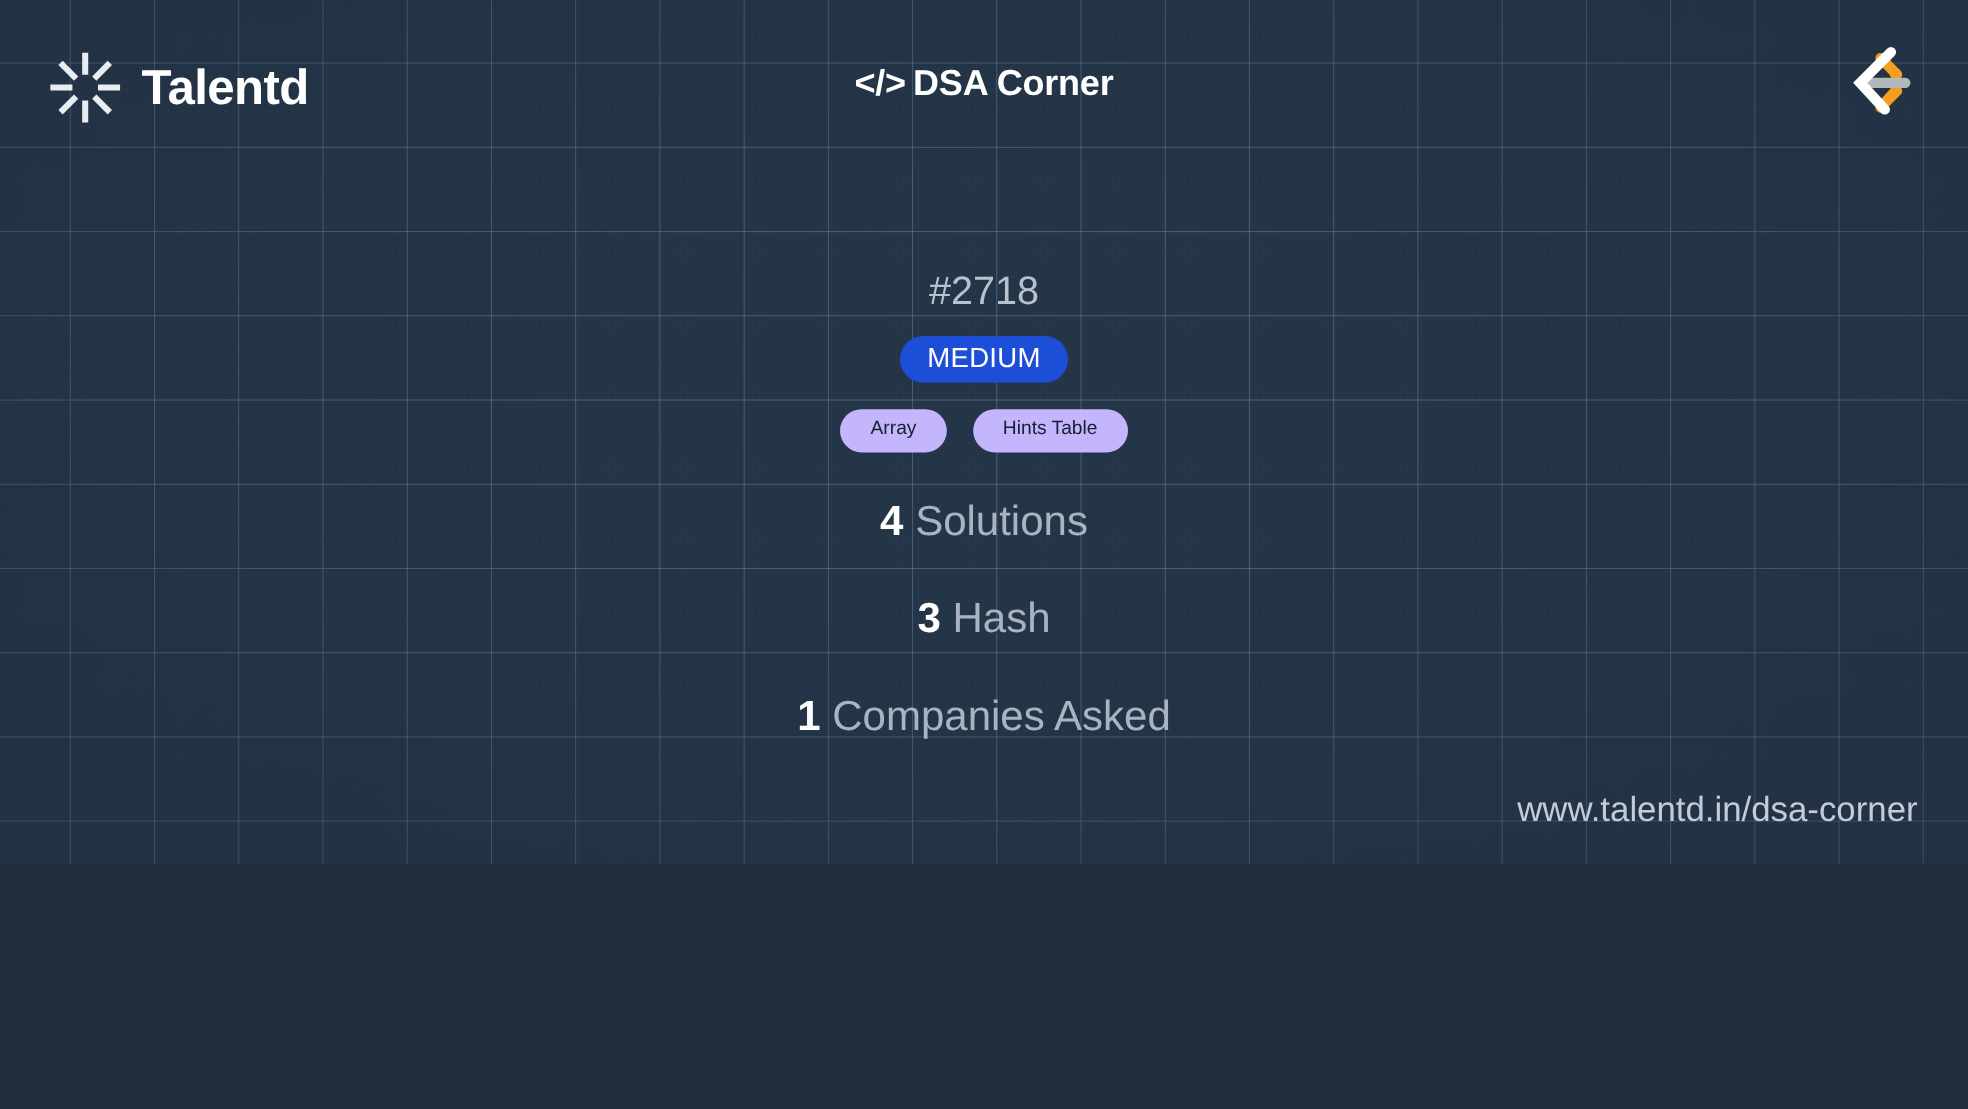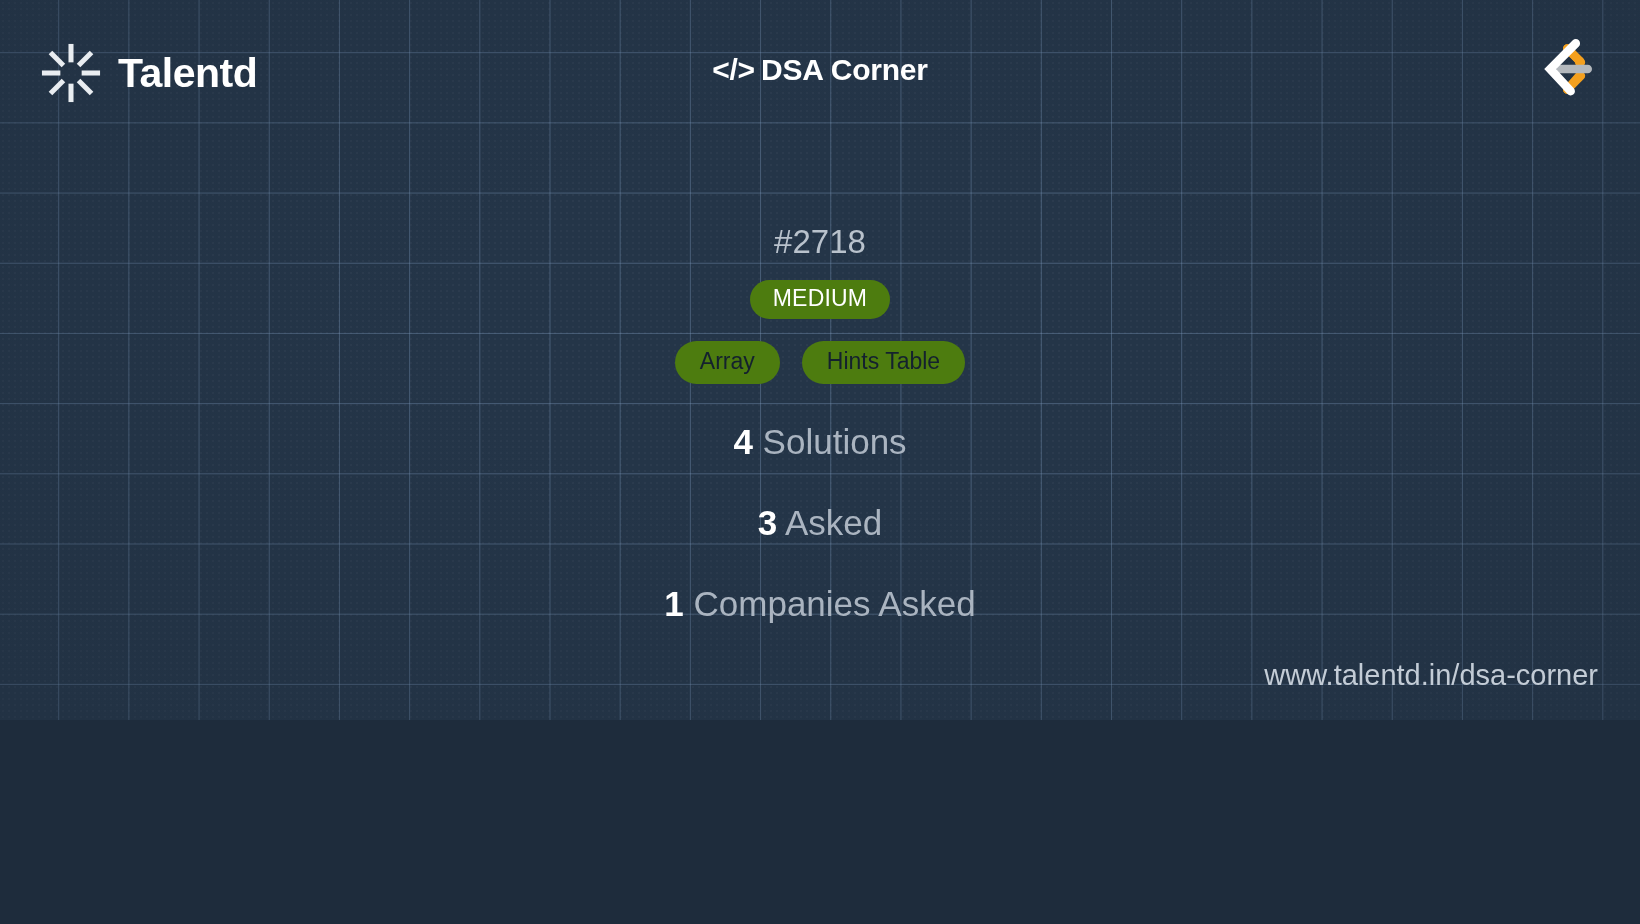--- a/index.html
+++ b/index.html
@@ -111,39 +111,39 @@
     font-size: 68px;
     font-weight: bold;
     line-height: 1.05;
     letter-spacing: -1.2px;
     margin: 0 0 12px 0;
     padding: 0 60px;
   }
   .difficulty-row { margin-top: 10px; }
   .difficulty-badge {
     display: inline-block;
-    background: #4d7c0f;
+    background: #1d4ed8;
     color: #ffffff;
     font-size: 23px;
     padding: 7px 23px 9px 23px;
     border-radius: 999px;
     line-height: 1;
     letter-spacing: 0.2px;
   }
   .tag-row {
     margin-top: 22px;
     display: flex;
     justify-content: center;
     gap: 22px;
   }
   .tag-pill {
     display: inline-block;
-    background: #4d7c0f;
+    background: #c4b5fd;
     color: #14212e;
-    font-size: 23px;
+    font-size: 16px;
     padding: 9px 25px 11px 25px;
     border-radius: 999px;
     line-height: 1;
   }
   .stats {
     margin-top: 40px;
   }
   .stat-line {
     font-size: 35px;
     line-height: 1;
@@ -230,21 +230,21 @@
       <span class="tag-pill">Hints Table</span>
     </div>
 
     <div class="stats">
       <div class="stat-line">
         <span class="stat-value">4</span>
         <span class="stat-label">Solutions</span>
       </div>
       <div class="stat-line">
         <span class="stat-value">3</span>
-        <span class="stat-label">Asked</span>
+        <span class="stat-label">Hash</span>
       </div>
       <div class="stat-line">
         <span class="stat-value">1</span>
         <span class="stat-label">Companies Asked</span>
       </div>
     </div>
 
   </div>
 
   <div class="footer-url">www.talentd.in/dsa-corner</div>

